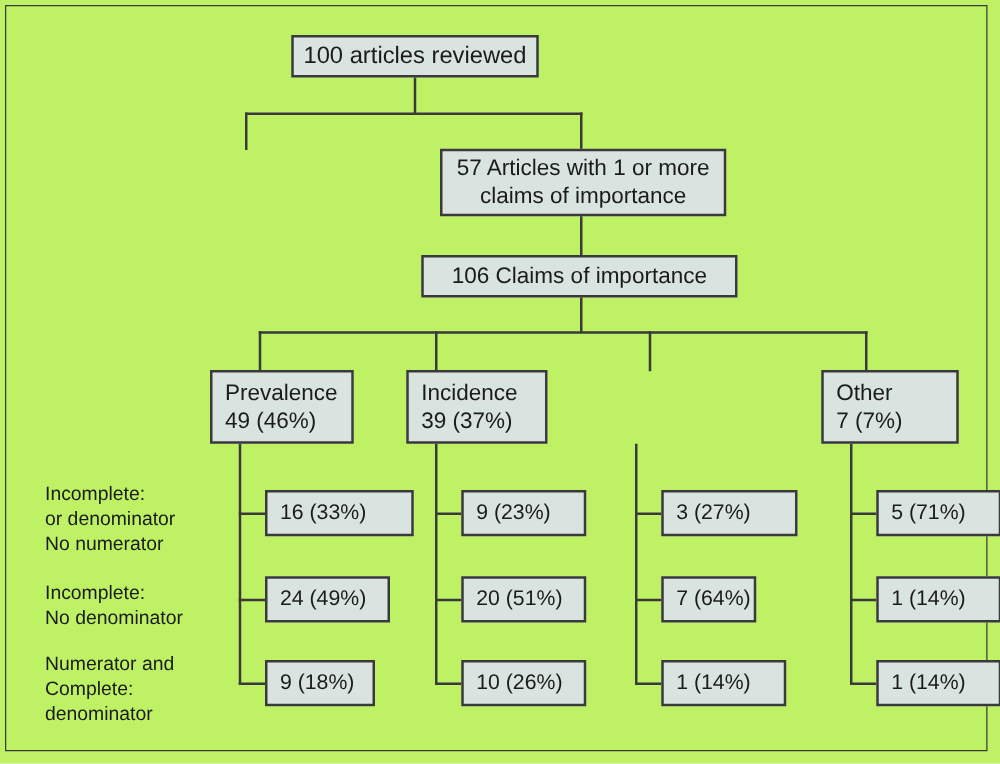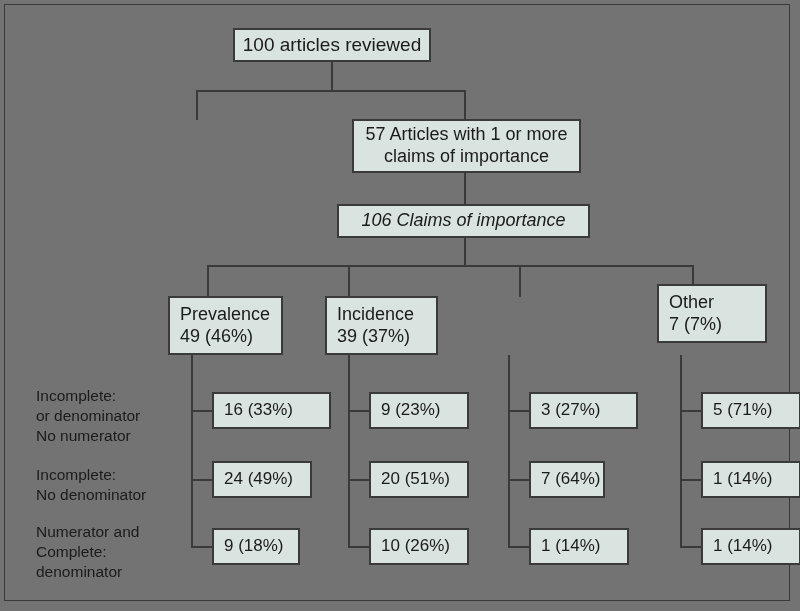--- a/index.html
+++ b/index.html
@@ -9,21 +9,21 @@
     background: #ffffff;
   }
   body {
     font-family: "Liberation Sans", sans-serif;
   }
 
   #figure {
     position: relative;
     width: 800px;
     height: 611px;
-    background: #737373;
+    background: #bef264;
     box-sizing: border-box;
     overflow: hidden;
   }
 
   
   #frame {
     position: absolute;
     left: 4px;
     top: 4px;
     width: 786px;
@@ -106,21 +106,21 @@
   <div class="ln v" style="left:464px; top:90px; height:30px;"></div>
 
 
   <div class="box center t-tier2" style="left:352px; top:119px; width:229px; height:54px;">
     <span class="ln1">57 Articles with 1  or more</span>
     <span class="ln2">claims of importance</span>
   </div>
 
   <div class="ln v" style="left:464px; top:173px; height:32px;"></div>
 
-  <div class="box center t-claims" style="left:337px; top:204px; width:253px; height:34px;font-style:italic;">
+  <div class="box center t-claims" style="left:337px; top:204px; width:253px; height:34px;">
     <span class="ln1">106 Claims of importance</span>
   </div>
 
   <div class="ln v" style="left:464px; top:238px; height:28px;"></div>
   <div class="ln h" style="left:207px; top:265px; width:487px;"></div>
 
   <div class="ln v" style="left:207px; top:265px; height:32px;"></div>
   <div class="ln v" style="left:348px; top:265px; height:32px;"></div>
   <div class="ln v" style="left:519px; top:265px; height:32px;"></div>
   <div class="ln v" style="left:692px; top:265px; height:32px;"></div>
@@ -129,21 +129,21 @@
     <span class="ln1">Prevalence</span>
     <span class="ln2">49 (46%)</span>
   </div>
 
   <div class="box leftish t-cat" style="left:325px; top:296px; width:113px; height:59px;">
     <span class="ln1">Incidence</span>
     <span class="ln2">39 (37%)</span>
   </div>
 
 
-  <div class="box leftish t-cat" style="left:657px; top:284px; width:110px; height:59px;">
+  <div class="box leftish t-cat" style="left:657px; top:296px; width:110px; height:59px;">
     <span class="ln1">Other</span>
     <span class="ln2">7 (7%)</span>
   </div>
 
   <div class="ln v" style="left:191px; top:355px; height:193px;"></div>
   <div class="ln v" style="left:348px; top:355px; height:193px;"></div>
   <div class="ln v" style="left:508px; top:355px; height:193px;"></div>
   <div class="ln v" style="left:680px; top:355px; height:193px;"></div>
 
   <div class="ln h" style="left:191px; top:410px; width:22px;"></div>

